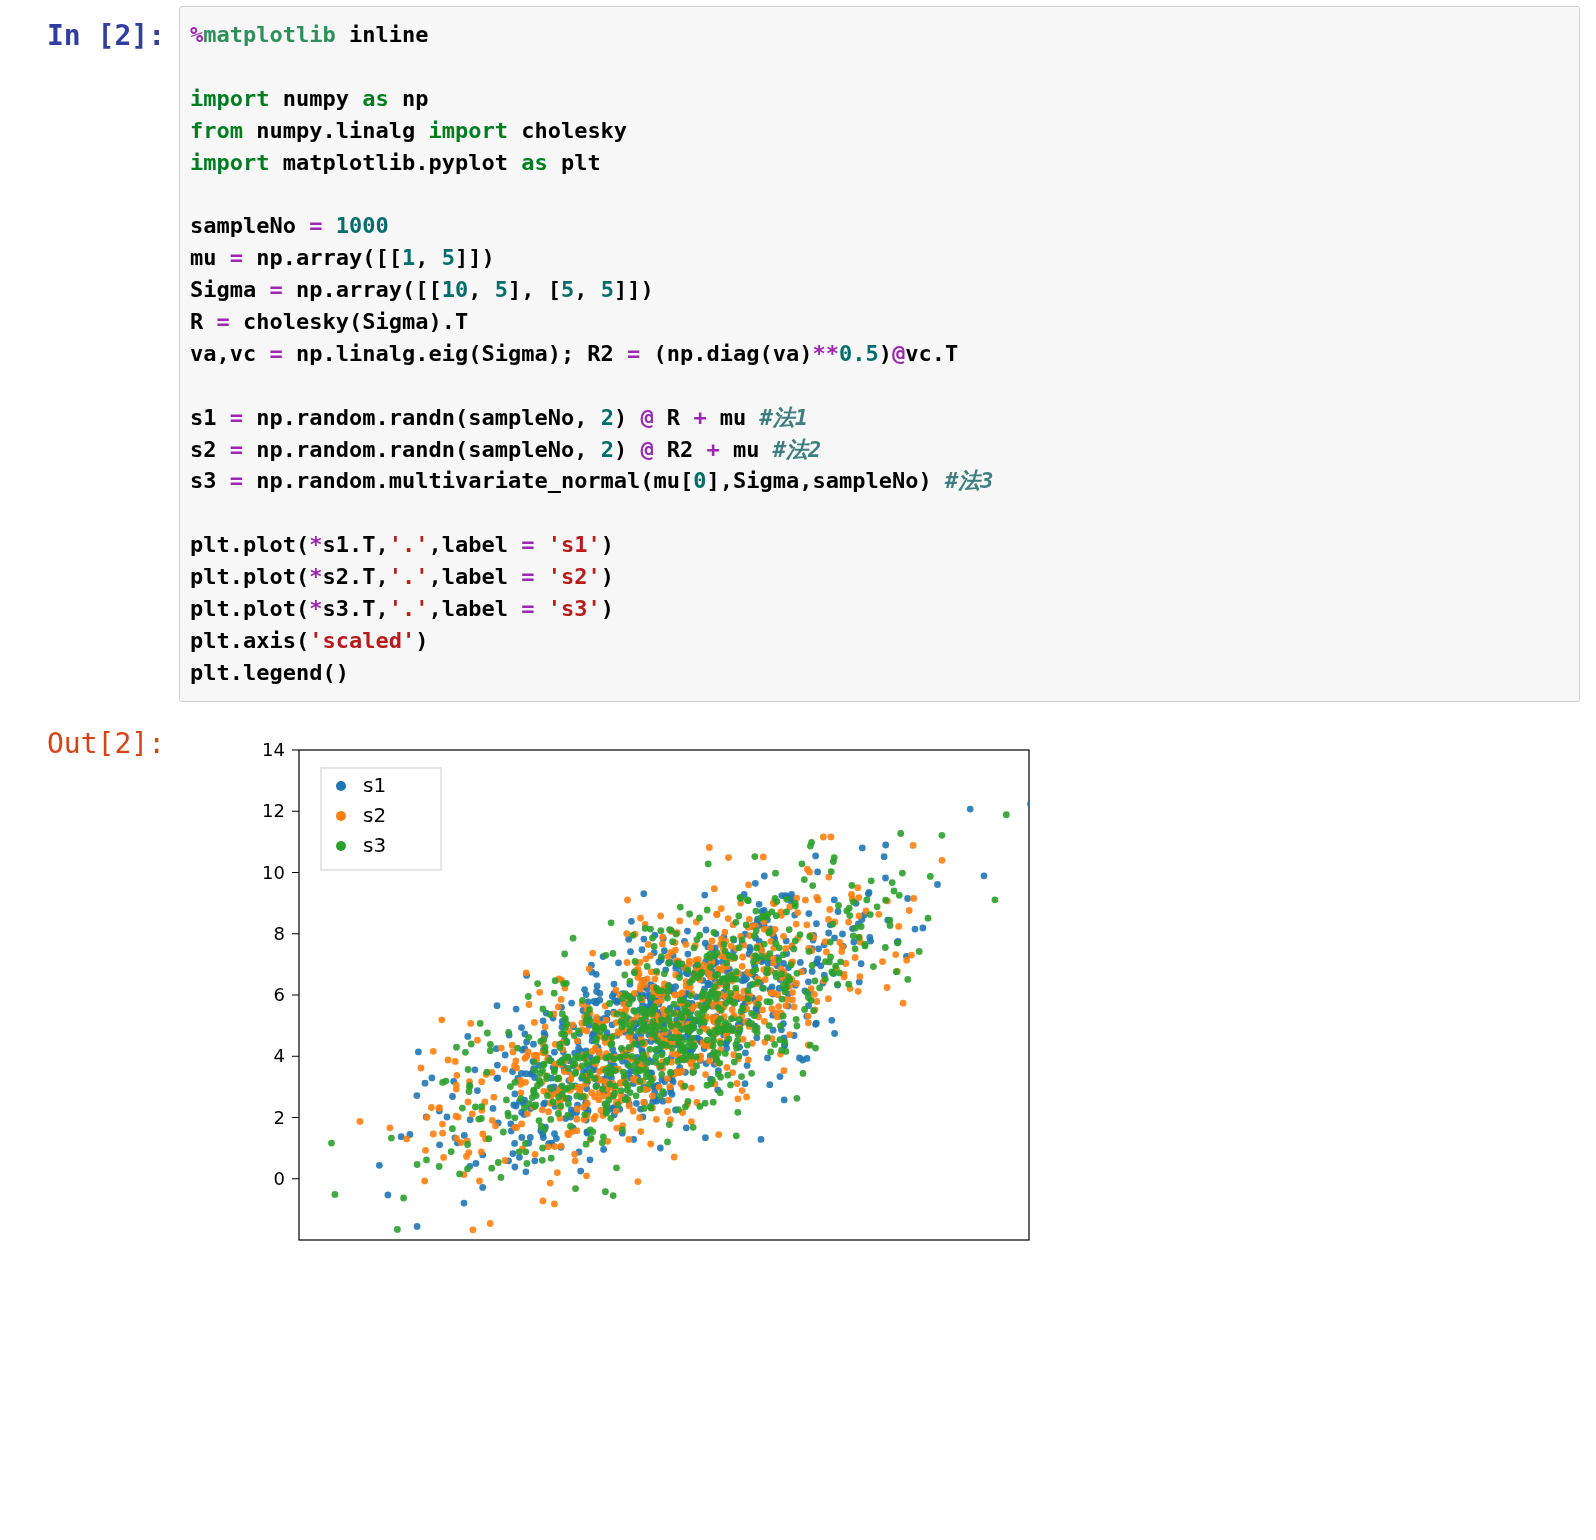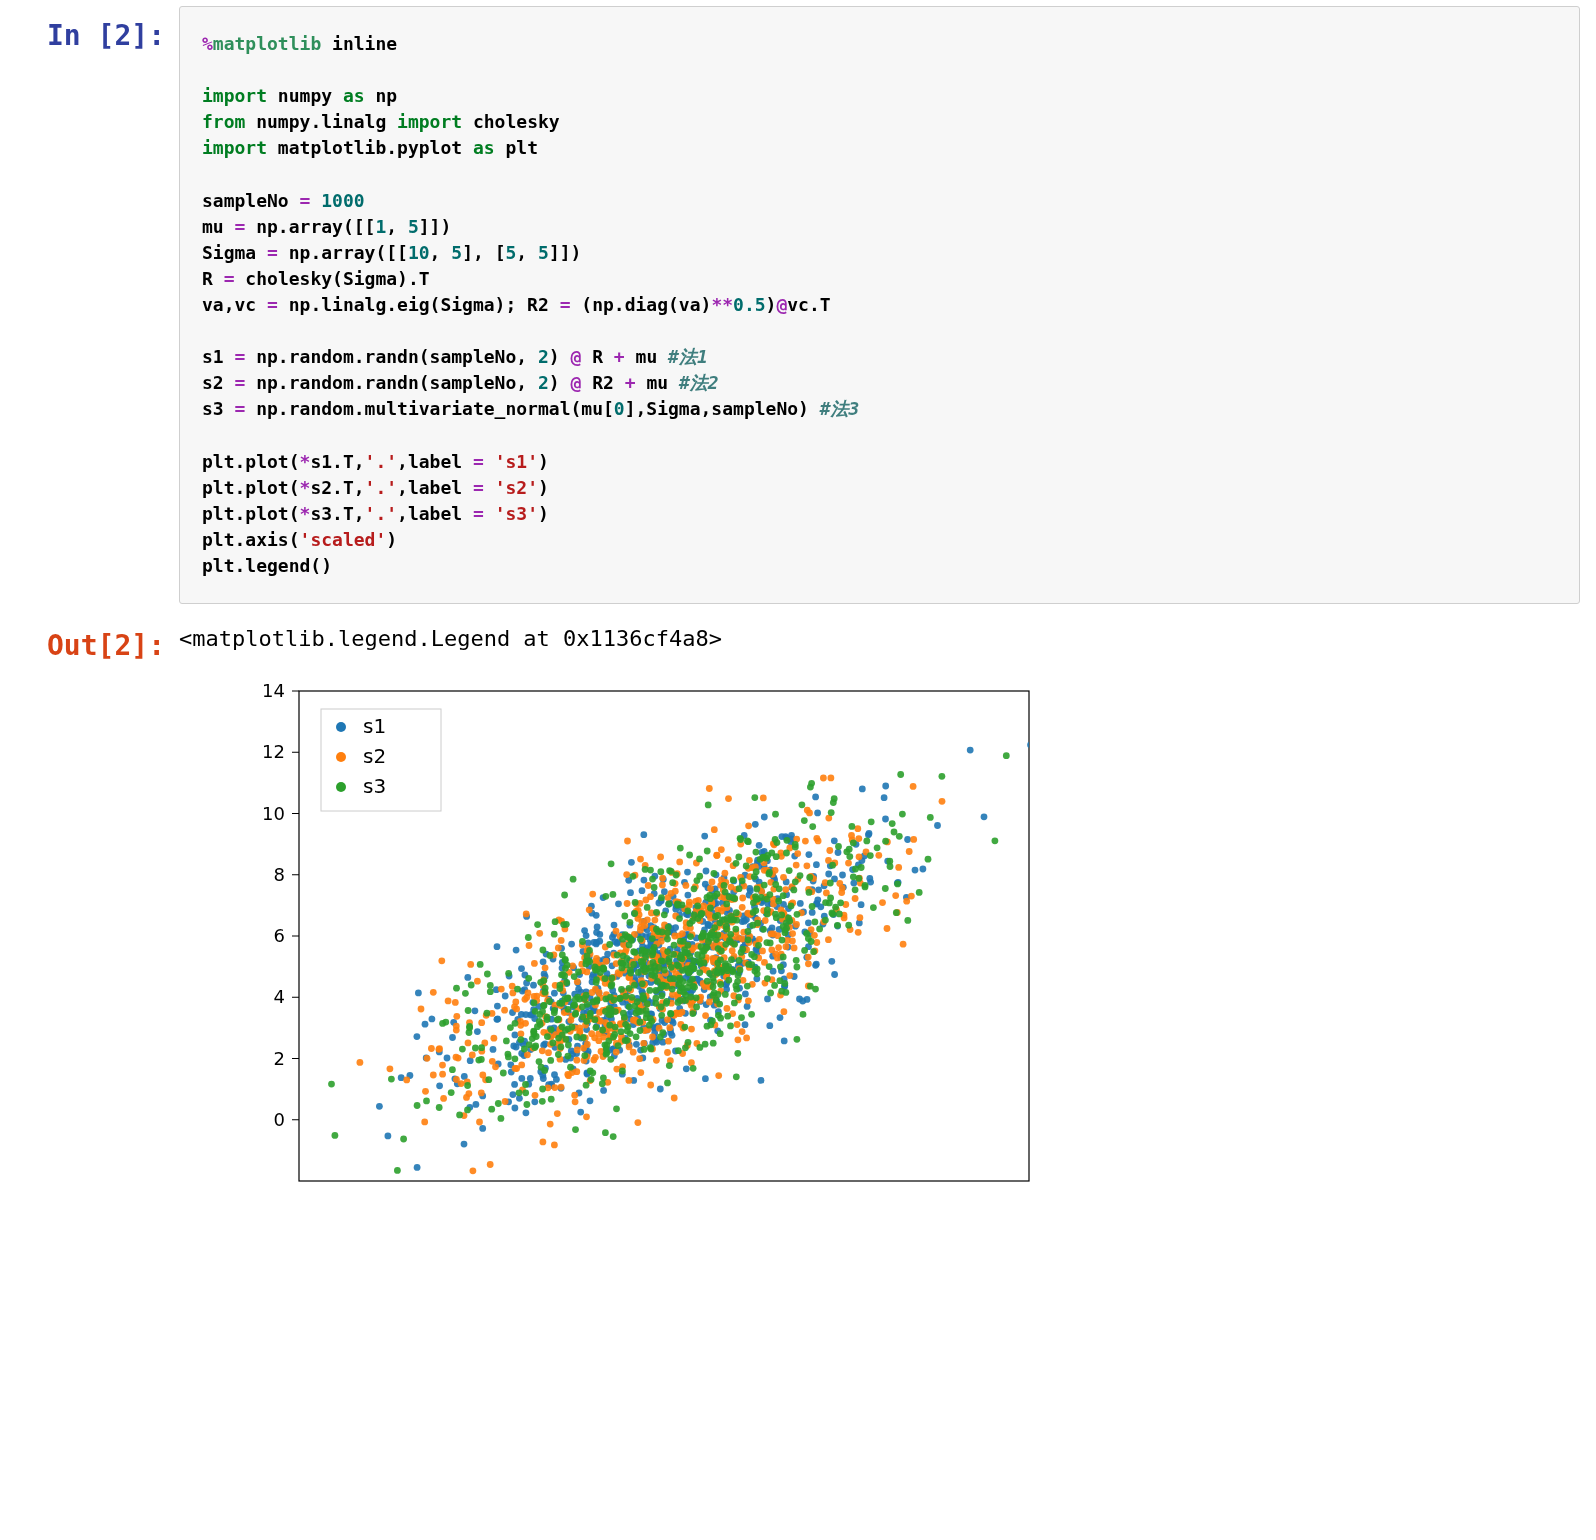--- a/index.html
+++ b/index.html
@@ -17,33 +17,33 @@
   .prompt {
     width: 165px;
     min-width: 165px;
     text-align: right;
     font-family: "SF Mono", "Menlo", "Consolas", "DejaVu Sans Mono", monospace;
     font-size: 28px;
     padding: 10px 14px 0 0;
     line-height: 1.45;
   }
   .prompt-in { color: #303f9f; font-weight: bold; }
-  .prompt-out { color: #d84315; font-weight: bold; }
+  .prompt-out { color: #d84315; font-weight: normal; }
   .input-area {
     flex: 1;
     margin-right: 16px;
     background: #f7f7f7;
     border: 1px solid #cfcfcf;
     border-radius: 3px;
     padding: 12px 10px;
   }
   pre.code {
-    margin: 12px;
+    margin: 0;
     font-family: "SF Mono", "Menlo", "Consolas", "DejaVu Sans Mono", monospace;
-    font-size: 18px;
+    font-size: 22px;
     line-height: 1.45;
     white-space: pre;
     color: #000;
     font-weight: 600;
   }
   .tok-magic    { color: #2f8f5b; }
   .tok-kw       { color: #007d21; font-weight: bold; }
   .tok-kwas     { color: #007d21; font-weight: bold; }
   .tok-op       { color: #9c27b0; }
   .tok-num      { color: #006c6c; }
@@ -105,21 +105,20 @@
 <span>plt.plot(</span><span class="tok-op">*</span><span>s2.T,</span><span class="tok-str">'.'</span><span>,label </span><span class="tok-op">=</span><span> </span><span class="tok-str">'s2'</span><span>)</span>
 <span>plt.plot(</span><span class="tok-op">*</span><span>s3.T,</span><span class="tok-str">'.'</span><span>,label </span><span class="tok-op">=</span><span> </span><span class="tok-str">'s3'</span><span>)</span>
 <span>plt.axis(</span><span class="tok-str">'scaled'</span><span>)</span>
 <span>plt.legend()</span></pre>
   </div>
 </div>
 
 <div class="cell">
   <div class="prompt prompt-out">Out[2]:</div>
   <div class="output-area">
-    <div class="output-text">&lt;matplotlib.legend.Legend at 0x1136cf4a8&gt;</div>
     <div class="chart-wrap">
       <svg id="chart-svg" class="chart" width="880" height="520">
           <rect x="120" y="20" width="730" height="490" class="plot-frame"></rect>
           <defs>
             <clipPath id="plotclip">
               <rect x="120" y="20" width="730" height="490"></rect>
             </clipPath>
           </defs>
           <g class="tick">
             <line x1="113" y1="448.75" x2="120" y2="448.75"></line>

